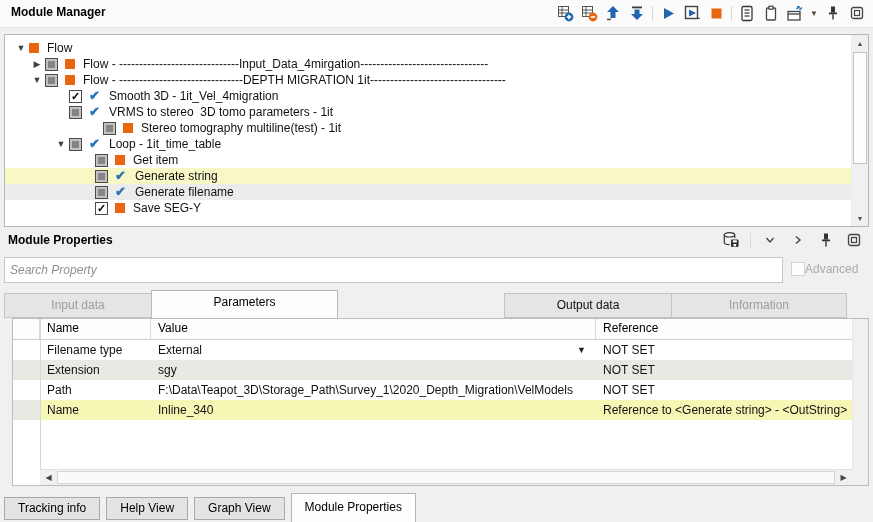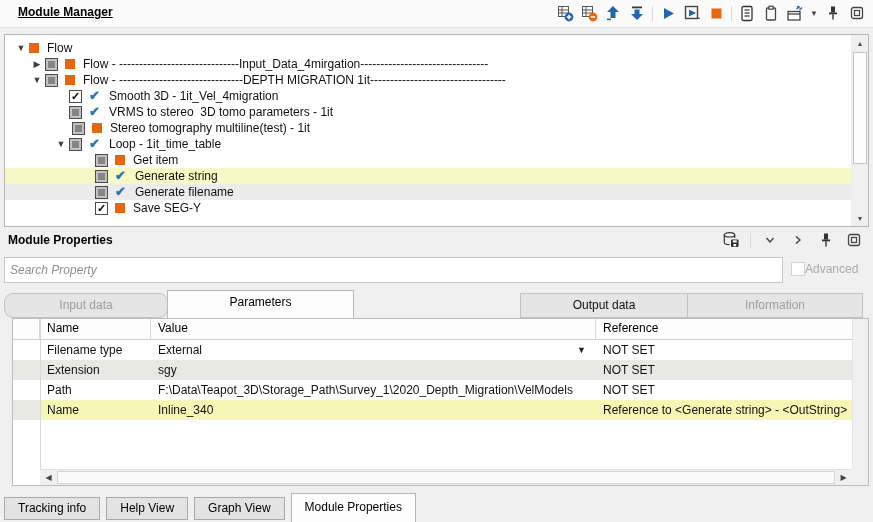--- a/index.html
+++ b/index.html
@@ -2,21 +2,21 @@
 <html><head>
 <meta charset="utf-8">
 <style>
   html,body{margin:0;padding:0;background:#d8d8d8;}
   .app{position:relative;width:873px;height:522px;background:#f0f0f0;
        font-family:"Liberation Sans",sans-serif;font-size:12px;color:#111;
        overflow:hidden;}
   
   .mm-header{position:absolute;left:0;top:0;width:873px;height:27px;background:#fbfbfb;
              border-bottom:1px solid #e2e2e2;}
-  .pane-title{position:absolute;left:18px;top:5px;font-weight:bold;color:#000;text-decoration:underline;}
+  .pane-title{position:absolute;left:11px;top:5px;font-weight:bold;color:#000;}
   .mm-toolbar{position:absolute;right:5px;top:2px;height:22px;display:flex;align-items:center;gap:2px;}
   .tbtn{width:22px;height:21px;display:flex;align-items:center;justify-content:center;}
   .tsep{width:1px;height:15px;background:#d9d9d9;margin:0 2px;}
   .chev{font-size:8px;color:#444;}
   
   .tree-panel{position:absolute;left:4px;top:34px;width:865px;height:193px;background:#fff;
               border:1px solid #b6b6b6;box-sizing:border-box;}
   .tree-rows{position:absolute;left:0;top:5px;right:17px;}
   .tree-row{display:flex;align-items:center;height:16px;}
   .expander{width:16px;flex:none;text-align:center;font-size:9px;line-height:16px;color:#404040;}
@@ -44,21 +44,21 @@
   .search-input::placeholder{font-style:italic;color:#8f8f8f;}
   .adv{position:absolute;left:791px;top:262px;display:flex;align-items:center;}
   .adv-cb{width:14px;height:14px;box-sizing:border-box;border:1px solid #d2d2d2;background:#fefefe;}
   .adv-label{color:#ababab;}
   
   .mp-tabs{position:absolute;left:4px;top:290px;width:865px;height:28px;display:flex;}
   .mp-tab{box-sizing:border-box;height:25px;margin-top:3px;background:#e5e5e5;border:1px solid #c3c3c3;
           margin-right:-1px;text-align:center;line-height:23px;}
   .mp-tab.disabled{color:#9d9d9d;} .mp-tab.normal{color:#111;}
   .mp-tab.active{height:28px;margin-top:0;background:#fdfdfd;border-color:#b9b9b9;border-bottom:0;color:#000;z-index:2;}
-  .mp-tab:nth-child(1){width:164px;border-radius:9px;} .mp-tab:nth-child(2){width:187px;} .mp-tab:nth-child(3){width:168px;margin-top:36px;}
+  .mp-tab:nth-child(1){width:148px;} .mp-tab:nth-child(2){width:187px;} .mp-tab:nth-child(3){width:168px;margin-top:36px;}
   .mp-tab:nth-child(4){width:168px;} .mp-tab:nth-child(5){width:176px;}
   
   .prop-table{position:absolute;left:12px;top:318px;width:857px;height:168px;background:#fff;
               border:1px solid #bdbdbd;box-sizing:border-box;z-index:1;}
   .t-content{position:absolute;left:0;top:0;right:16px;bottom:16px;overflow:hidden;}
   .gutter-line{position:absolute;left:27px;top:0;bottom:0;width:1px;background:#d8d8d8;}
   .t-head{display:flex;height:20px;border-bottom:1px solid #cfcfcf;background:#fdfdfd;}
   .t-head .hc{box-sizing:border-box;line-height:19px;padding-left:7px;border-right:1px solid #d8d8d8;color:#000;}
   .t-row{display:flex;height:20px;}
   .t-row .c{box-sizing:border-box;line-height:20px;padding-left:7px;white-space:pre;overflow:hidden;}
@@ -206,21 +206,21 @@
         <div class="tree-row" style="padding-left: 64px;">
           <span class="cb">✓</span>
           <span class="mod-icon bluecheck">✔</span>
           <span class="tree-label">Smooth 3D - 1it_Vel_4migration</span>
         </div>
         <div class="tree-row" style="padding-left: 64px;">
           <span class="cb gray"></span>
           <span class="mod-icon bluecheck">✔</span>
           <span class="tree-label">VRMS to stereo  3D tomo parameters - 1it</span>
         </div>
-        <div class="tree-row" style="padding-left: 67px;">
+        <div class="tree-row" style="padding-left: 98px;">
           <span class="cb gray"></span>
           <span class="mod-icon orange"></span>
           <span class="tree-label">Stereo tomography multiline(test) - 1it</span>
         </div>
         <div class="tree-row" style="padding-left: 48px;">
           <span class="expander">▼</span>
           <span class="cb gray"></span>
           <span class="mod-icon bluecheck">✔</span>
           <span class="tree-label">Loop - 1it_time_table</span>
         </div>

